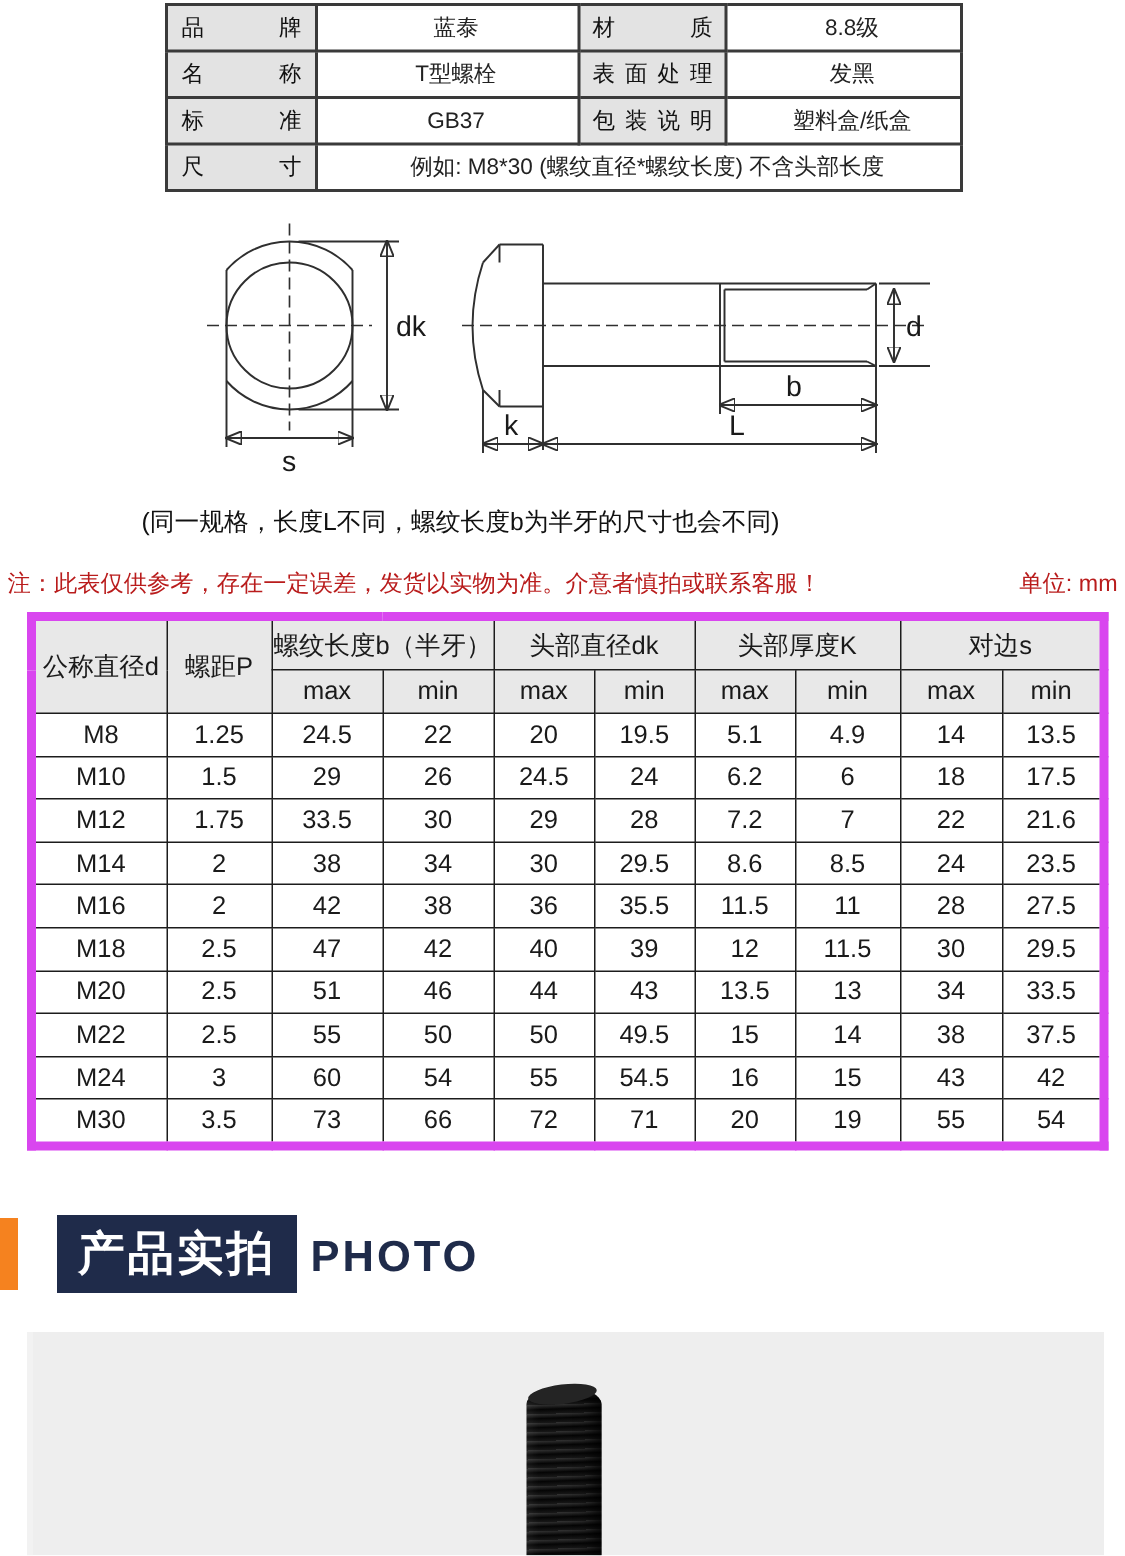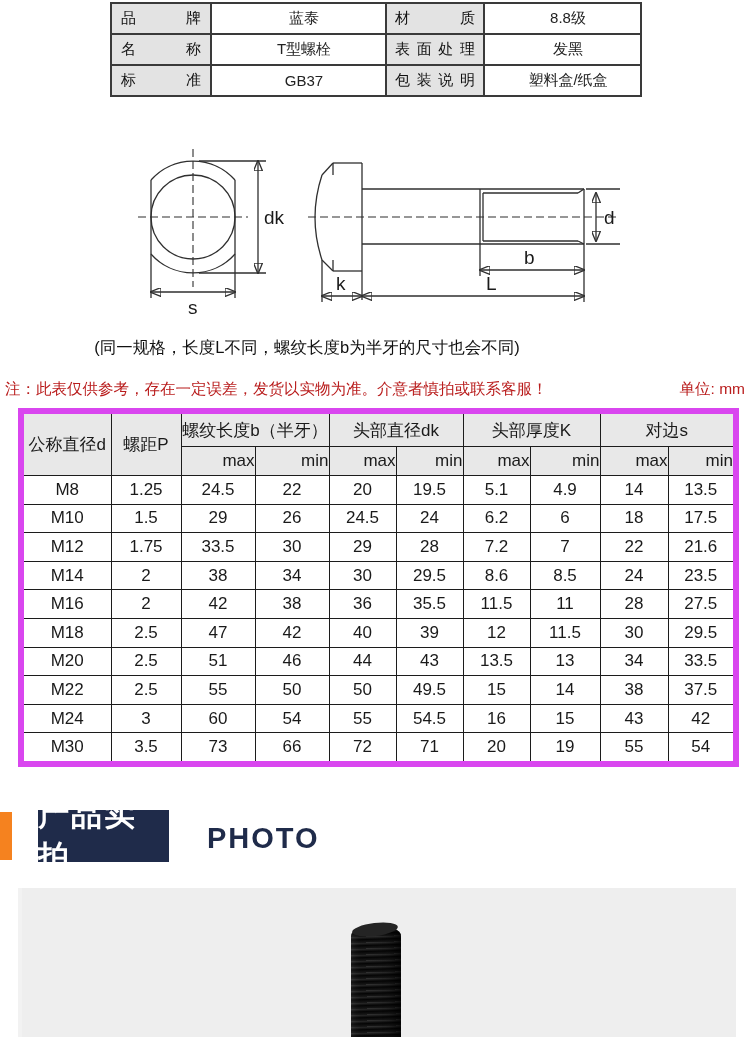--- a/index.html
+++ b/index.html
@@ -28,27 +28,27 @@
   #note-row{position:absolute;left:5px;top:379px;width:740px;display:flex;
             justify-content:space-between;align-items:baseline;font-size:15.5px;color:#b91c1c;}
 
   
   #spec-table{position:absolute;left:18px;top:408px;width:715px;border-collapse:collapse;
               table-layout:fixed;}
   #spec-table th,#spec-table td{border:1.5px solid #1c1c1c;text-align:center;
               vertical-align:middle;padding:0;font-weight:normal;font-size:17px;color:#1a1a1a;}
   #spec-table thead th{background:#e8e8e8;}
   #spec-table tr.h1 th{height:32px;}
-  #spec-table tr.h2 th{height:28px;text-align:right;}
+  #spec-table tr.h2 th{height:28px;}
   #spec-table tbody td{height:27.6px;background:#fff;}
   #spec-table{border:6px solid #d946ef;}
 
   
   #section-accent{position:absolute;left:0;top:812px;width:12px;height:48px;background:#f5821f;}
-  #section-title-box{position:absolute;left:38px;top:810px;width:131px;height:52px;
+  #section-title-box{position:absolute;left:38px;top:810px;width:160px;height:52px;
                      background:#1f2b4a;color:#fff;font-size:31px;font-weight:bold;
                      display:flex;align-items:center;justify-content:center;letter-spacing:2px;}
   #section-subtitle{position:absolute;left:207px;top:810px;height:52px;line-height:56px;
                     color:#1f2b4a;font-size:29px;font-weight:bold;letter-spacing:2px;}
 
   
   #photo-area{position:absolute;left:18px;top:888px;width:714px;height:149px;background:#eeeeee;
               overflow:hidden;border-left:4px solid #f2f2f2;}
   #bolt-rod{position:absolute;left:329px;top:37px;width:50px;height:115px;
             background:repeating-linear-gradient(178deg,#303030 0px,#050505 3px,#181818 6px);
@@ -81,20 +81,24 @@
       <td class="lbl"><span class="j">名称</span></td>
       <td class="val">T型螺栓</td>
       <td class="lbl"><span class="j">表面处理</span></td>
       <td class="val">发黑</td>
     </tr>
     <tr>
       <td class="lbl"><span class="j">标准</span></td>
       <td class="val">GB37</td>
       <td class="lbl"><span class="j">包装说明</span></td>
       <td class="val">塑料盒/纸盒</td>
+    </tr>
+    <tr>
+      <td class="lbl"><span class="j">尺寸</span></td>
+      <td class="val" colspan="3">例如: M8*30 (螺纹直径*螺纹长度) 不含头部长度</td>
     </tr>
   </tbody>
     </table>
 
   <svg id="diagram" width="750" height="190" viewBox="0 0 750 190">
     <defs>
       <marker id="ar" markerWidth="11" markerHeight="9" refX="10" refY="4.5" orient="auto-start-reverse" markerUnits="userSpaceOnUse">
         <path d="M0,0 L11,4.5 L0,9 Z" fill="#2f2f2f" stroke="none"></path>
       </marker>
     </defs>

